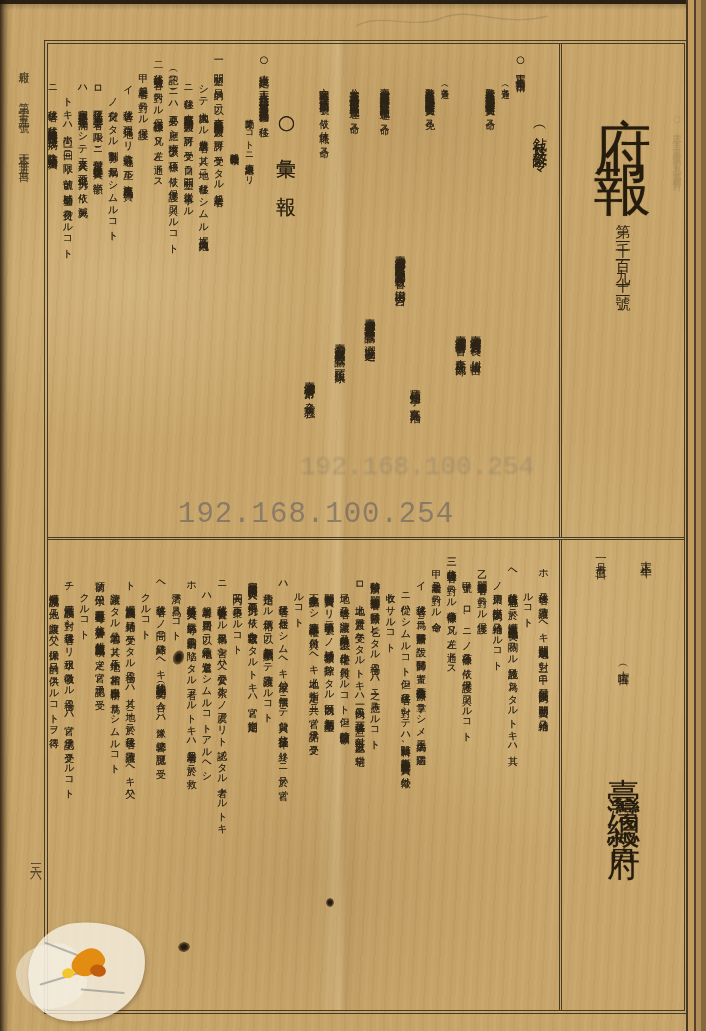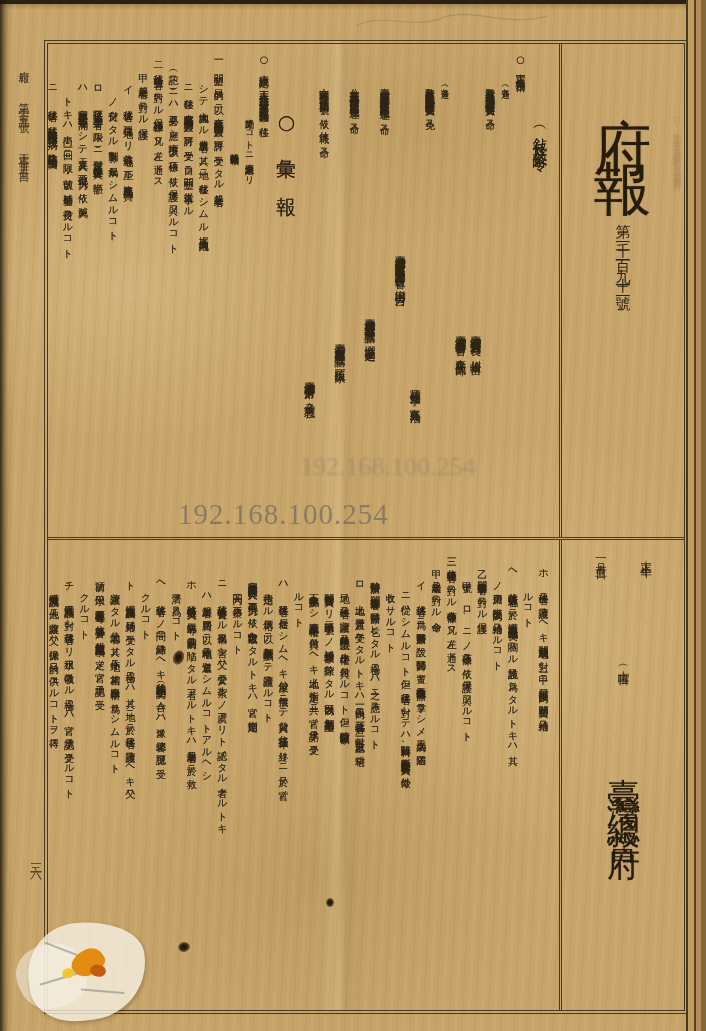--- a/index.html
+++ b/index.html
@@ -63,21 +63,21 @@
   .mast-title{font-size:58px;letter-spacing:44px;color:#251c0e;text-shadow:0 0 1px rgba(37,28,14,.6);}
   .mast-issue{font-size:15px;letter-spacing:9px;margin-top:54px;color:#2b2212;}
   .mast-date-row{display:flex;flex-direction:row-reverse;justify-content:center;gap:7px;margin-top:12px;height:98px;}
   .mast-date-row .mast-col{font-size:11.5px;letter-spacing:2px;}
   .mast-weekday{font-size:11.5px;letter-spacing:2px;margin-top:10px;height:76px;}
   .mast-publisher{font-size:33px;letter-spacing:17px;margin-top:16px;color:#251c0e;text-shadow:0 0 1px rgba(37,28,14,.55);}
   .mast-bleed{position:absolute;right:1px;top:70px;writing-mode:vertical-rl;
     font-size:9px;letter-spacing:2px;opacity:.22;color:#5d4b2c;filter:blur(.4px);}
 
   
-  .wm{position:absolute;font-family:Liberation Serif, serif;
+  .wm{position:absolute;font-family:Liberation Mono, monospace;
     color:rgba(88,88,96,.55);pointer-events:none;}
   .wm1{left:178px;top:498px;font-size:29px;letter-spacing:1px;filter:blur(.5px);}
   .wm2{left:300px;top:452px;font-size:26px;color:rgba(95,95,100,.28);filter:blur(1px);}
 
   
   .spot{position:absolute;background:radial-gradient(ellipse,#241a0d 30%,rgba(36,26,13,.55) 65%,transparent 75%);border-radius:50%;}
   .spot1{left:173px;top:650px;width:11px;height:15px;transform:rotate(20deg);}
   .spot2{left:178px;top:942px;width:12px;height:10px;transform:rotate(-12deg);}
   .spot3{left:326px;top:898px;width:8px;height:9px;}
 

